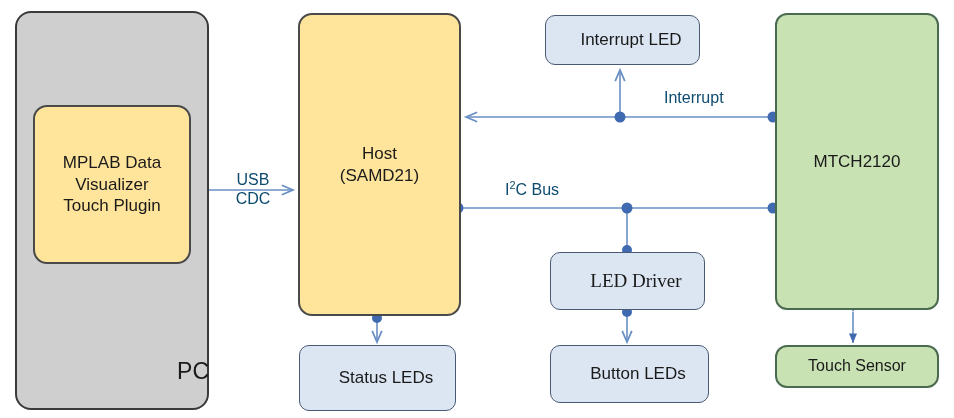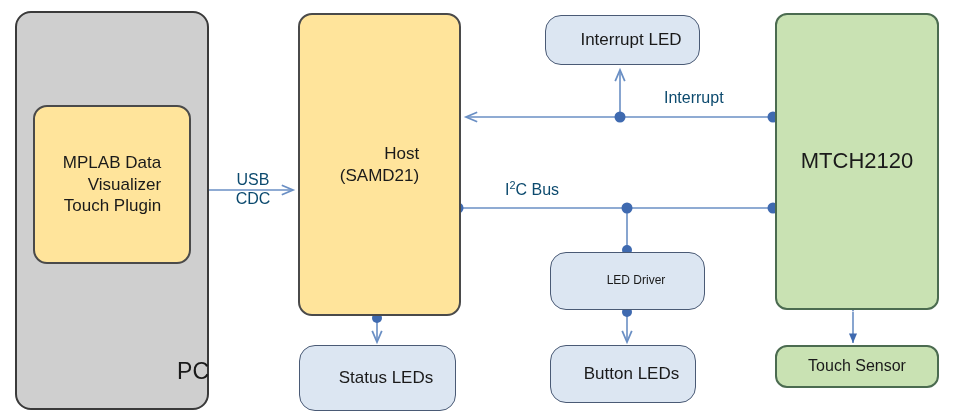--- a/index.html
+++ b/index.html
@@ -36,45 +36,44 @@
   
   .box-pc {
     background: #cfcfcf;
     border: 2px solid #3a3a3a;
     border-radius: 16px;
   }
   .box-yellow {
     background: #ffe49b;
     border: 2px solid #4a4a4a;
     border-radius: 14px;
-    text-align: right;
   }
   .box-green {
     background: #c9e2b3;
     border: 2px solid #4b6b50;
     border-radius: 12px;
   }
   .box-blue {
     background: #dce6f2;
     border: 1.6px solid #4a5a75;
-    border-radius: 16px;
+    border-radius: 10px;
     padding-left: 17px;
   }
 
   
   #pc-outer      { left: 15px;  top: 11px;  width: 194px; height: 399px; }
   #pc-inner      { left: 33px;  top: 105px; width: 158px; height: 159px; font-size: 17px; }
   #pc-caption    { position: absolute; left: 15px; top: 358px; width: 194px;
                    text-align: right; font-size: 23px; color: #1a1a1a; z-index: 4; }
   #host          { left: 298px; top: 13px;  width: 163px; height: 303px; font-size: 17px; }
-  #mtch          { left: 775px; top: 13px;  width: 164px; height: 297px; font-size: 22px; }
+  #mtch          { left: 775px; top: 13px;  width: 164px; height: 297px; font-size: 17px; }
   #touch-sensor  { left: 775px; top: 345px; width: 164px; height: 43px;  font-size: 16px; }
   #interrupt-led { left: 545px; top: 15px;  width: 155px; height: 50px;  font-size: 17px; }
-  #led-driver    { left: 550px; top: 252px; width: 155px; height: 58px;  font-size: 12px; }
-  #button-leds   { left: 550px; top: 345px; width: 146px; height: 58px;  font-size: 17px; }
+  #led-driver    { left: 550px; top: 252px; width: 155px; height: 58px;  font-size: 19px; font-family: Liberation Serif, serif; }
+  #button-leds   { left: 550px; top: 345px; width: 159px; height: 58px;  font-size: 17px; }
   #status-leds   { left: 299px; top: 345px; width: 157px; height: 66px;  font-size: 17px; }
 
   
   .edge-label {
     position: absolute;
     color: #0c4a6e;
     font-size: 16px;
     z-index: 4;
     background: transparent;
     white-space: pre-line;

